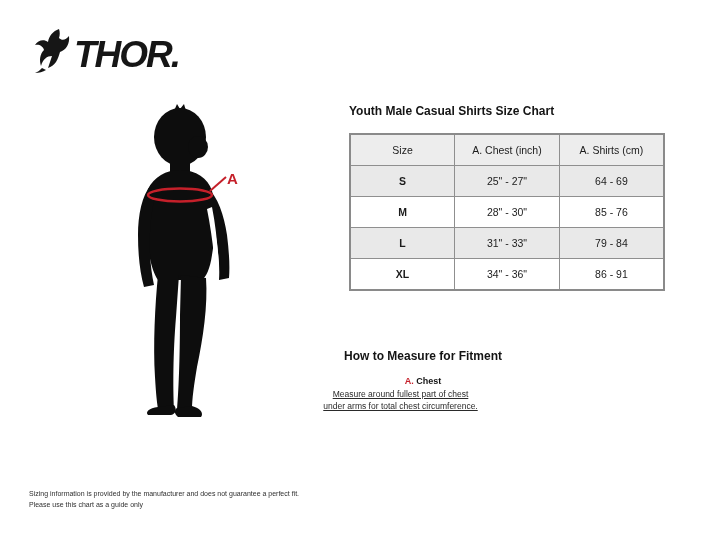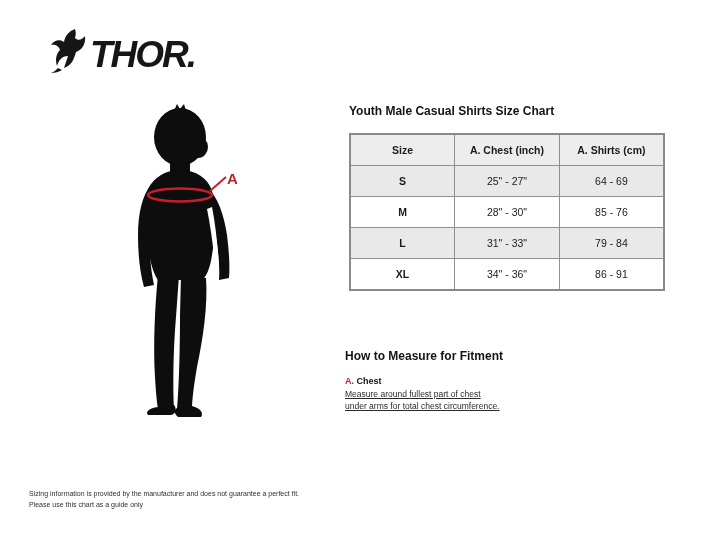--- a/index.html
+++ b/index.html
@@ -3,48 +3,48 @@
 <meta charset="utf-8">
 <style>
   :root { --accent:#c5202a; --silhouette:#0d0d0d; }
   html,body { margin:0; padding:0; background:#ffffff; }
   .page {
     position:relative; width:720px; height:540px; background:#ffffff;
     font-family:"Liberation Sans", sans-serif; color:#1d1d1d; overflow:hidden;
   }
 
   
-  .logo { position:absolute; left:48px; top:28px; display:flex; align-items:center; gap:2px; }
+  .logo { position:absolute; left:32px; top:28px; display:flex; align-items:center; gap:2px; }
   .logo-icon { width:40px; height:46px; }
   .logo-word {
     font-weight:bold; font-style:italic; font-size:37px; letter-spacing:-2px;
     color:#161616; line-height:1; padding-top:6px;
   }
 
   
   .figure-svg { position:absolute; left:128px; top:103px; width:122px; height:322px; }
 
   
   .chart-area { position:absolute; left:337px; top:104px; width:320px;margin-left:12px; }
   .chart-title { margin:0 0 15px 0; font-size:12px; font-weight:bold; color:#141414; }
   table.size-table {
     width:316px; border-collapse:collapse; table-layout:fixed;
     border:2px solid #8a8a8a;
   }
   .size-table th, .size-table td {
     border:1px solid #8f8f8f; height:30px; padding:0;
     text-align:center; vertical-align:middle; font-size:10.5px; color:#1b1b1b;
   }
-  .size-table th { background:#ededed; font-weight:bold; }
+  .size-table th { background:#ededed; font-weight:normal; }
   .size-table tbody tr:nth-child(odd) { background:#e9e9e9; }
   .size-table tbody tr:nth-child(even) { background:#ffffff; }
   .size-table td.size-col { font-weight:bold; }
 
   
-  .howto { position:absolute; left:345px; top:349px; width:200px; }
+  .howto { position:absolute; left:323px; top:349px; width:200px;text-align:center; }
   .howto-title { margin:0 0 13px 0; font-size:12px; font-weight:bold; color:#141414; }
   .measure-line { font-size:9px; font-weight:bold; }
   .measure-key { color:var(--accent); }
   .measure-name { color:#141414; margin-left:0; }
   .measure-desc { margin-top:3px; font-size:8.5px; line-height:1.4; color:#2a2a2a; width:155px;text-decoration:underline; }
 
   
   .footer { position:absolute; left:29px; top:489px; font-size:7px; line-height:1.5; color:#2f2f2f; }
 </style>
 </head>

